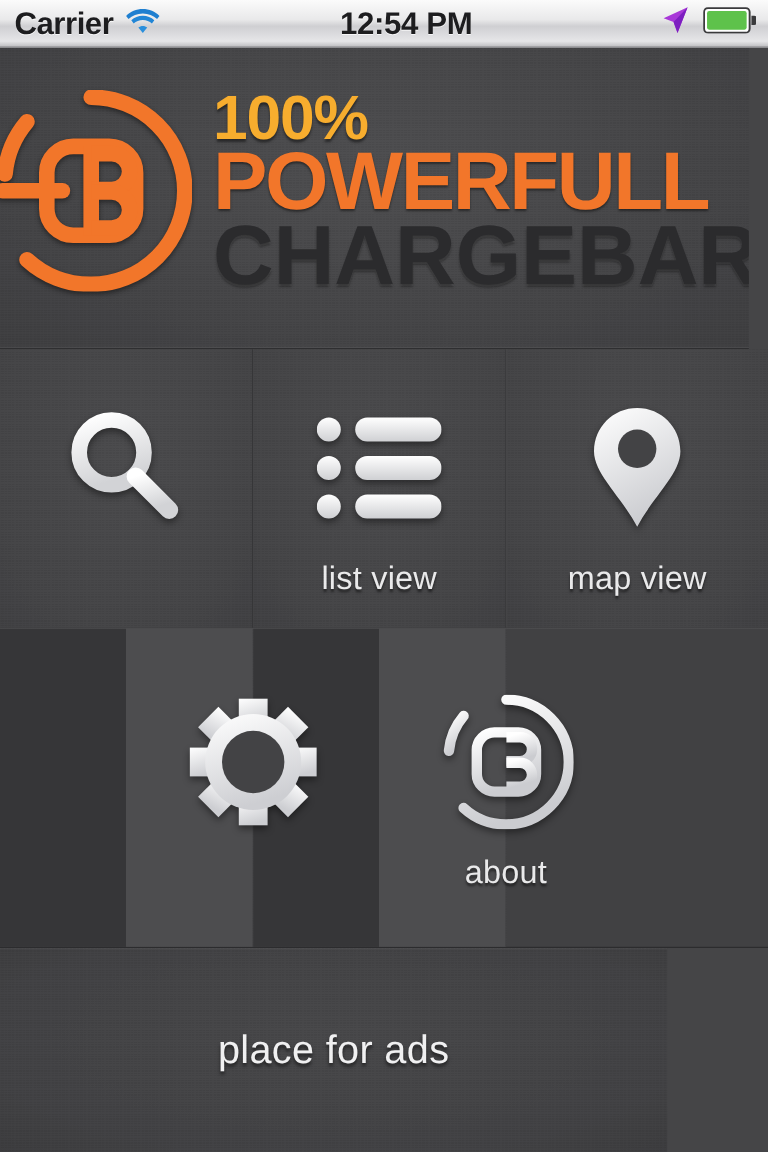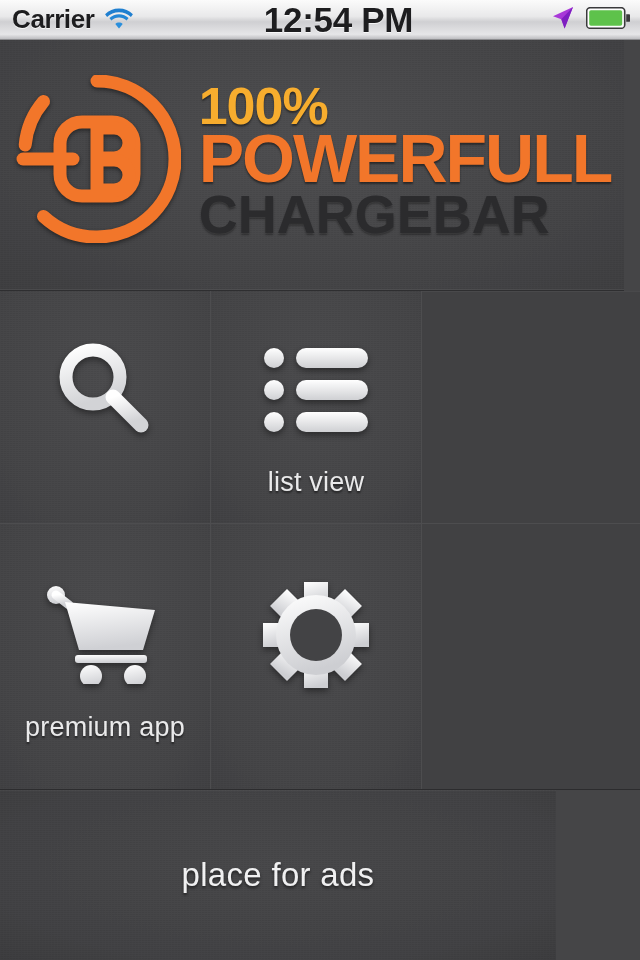--- a/index.html
+++ b/index.html
@@ -63,21 +63,21 @@
     letter-spacing: -0.4px;
     text-shadow: 0 1px 0 rgba(255,255,255,.75);
   }
   .sb-center {
     position: absolute;
     left: 0; right: 0;
     text-align: center;
     pointer-events: none;
   }
   .sb-time {
-    font-size: 35px;
+    font-size: 26px;
     font-weight: bold;
     color: #1d1d1f;
     letter-spacing: -0.3px;
     text-shadow: 0 1px 0 rgba(255,255,255,.75);
     margin-left: 37px;
   }
   .sb-right {
     margin-left: auto;
     display: flex;
     align-items: center;
@@ -122,21 +122,21 @@
   }
   .logo-line2 {
     font-size: 68px;
     font-weight: bold;
     color: #f2762a;
     text-shadow: 0 2px 2px rgba(0,0,0,.45);
     letter-spacing: -2px;
     margin-top: -4px;
   }
   .logo-line3 {
-    font-size: 54px;
+    font-size: 70px;
     font-weight: bold;
     color: #2b2b2d;
     text-shadow: 0 2px 2px rgba(0,0,0,.35), 0 1px 0 rgba(255,255,255,.07);
     letter-spacing: 0px;
     margin-top: -2px;
   }
 
   
   .grid {
     position: absolute;
@@ -307,43 +307,39 @@
           <rect x="32" y="4" width="72" height="20" rx="10" fill="url(#gList)"></rect>
           <rect x="32" y="36" width="72" height="20" rx="10" fill="url(#gList)"></rect>
           <rect x="32" y="68" width="72" height="20" rx="10" fill="url(#gList)"></rect>
         </svg>
       </div>
       <div class="cell-label">list view</div>
     </div>
 
     <div class="v-div"></div>
 
+    <div class="cell r1">
+      <div class="noise"></div>
+      <div class="cell-icon">
+        <svg width="80" height="104" viewBox="0 0 80 104">
+          <defs>
+            <linearGradient id="gPin" x1="0" y1="0" x2="0.4" y2="1">
+              <stop offset="0%" stop-color="#ffffff"></stop>
+              <stop offset="100%" stop-color="#cccdd1"></stop>
+            </linearGradient>
+          </defs>
+          <path d="M40 2 C20 2 4 18 4 38 C4 57 27 76 40 101 C53 76 76 57 76 38 C76 18 60 2 40 2 Z" fill="url(#gPin)"></path>
+          <circle cx="40" cy="36" r="16" fill="#434345"></circle>
+        </svg>
+      </div>
+      <div class="cell-label">map view</div>
+    </div>
 
     <div class="h-div"></div>
 
-    <div class="cell r2">
-      <div class="noise"></div>
-      <div class="cell-icon">
-        <svg width="116" height="98" viewBox="0 0 116 98">
-          <defs>
-            <linearGradient id="gCart" x1="0" y1="0" x2="0.2" y2="1">
-              <stop offset="0%" stop-color="#ffffff"></stop>
-              <stop offset="100%" stop-color="#cfd0d4"></stop>
-            </linearGradient>
-          </defs>
-          <circle cx="9" cy="9" r="9" fill="url(#gCart)"></circle>
-          <path d="M9 9 L22 19" stroke="url(#gCart)" stroke-width="9" stroke-linecap="round" fill="none"></path>
-          <path d="M18 16 L108 24 L96 64 L32 64 Z" fill="url(#gCart)"></path>
-          <rect x="28" y="69" width="72" height="8" rx="3" fill="url(#gCart)"></rect>
-          <circle cx="44" cy="90" r="11" fill="url(#gCart)"></circle>
-          <circle cx="88" cy="90" r="11" fill="url(#gCart)"></circle>
-        </svg>
-      </div>
-      <div class="cell-label">premium app</div>
-    </div>
 
     <div class="v-div"></div>
 
     <div class="cell r2">
       <div class="noise"></div>
       <div class="cell-icon">
         <svg width="106" height="106" viewBox="0 0 106 106">
           <defs>
             <linearGradient id="gGear" x1="0" y1="0" x2="0.3" y2="1">
               <stop offset="0%" stop-color="#ffffff"></stop>
@@ -361,20 +357,41 @@
             <rect x="82" y="41" width="24" height="24" transform="rotate(45 53 53)"></rect>
           </g>
           <circle cx="53" cy="53" r="40" fill="url(#gGear)"></circle>
           <circle cx="53" cy="53" r="26" fill="#434345"></circle>
         </svg>
       </div>
     </div>
 
     <div class="v-div"></div>
 
+    <div class="cell r2">
+      <div class="noise"></div>
+      <div class="cell-icon">
+        <svg width="112" height="112" viewBox="0 0 168 168">
+          <defs>
+            <linearGradient id="gAbout" x1="0" y1="0" x2="0.3" y2="1">
+              <stop offset="0%" stop-color="#ffffff"></stop>
+              <stop offset="100%" stop-color="#cbccd0"></stop>
+            </linearGradient>
+          </defs>
+          <path d="M84 6 A78 78 0 1 1 84 162 A78 78 0 0 1 30.5 141.5" fill="none" stroke="url(#gAbout)" stroke-width="13" stroke-linecap="round"></path>
+          <path d="M30.5 26.5 A78 78 0 0 0 12.2 70" fill="none" stroke="url(#gAbout)" stroke-width="13" stroke-linecap="round"></path>
+          <path d="M10 84 H60" fill="none" stroke="url(#gAbout)" stroke-width="13" stroke-linecap="round"></path>
+          <rect x="47" y="47" width="74" height="74" rx="22" ry="22" fill="none" stroke="url(#gAbout)" stroke-width="13"></rect>
+          <path d="M84 47 V121" fill="none" stroke="url(#gAbout)" stroke-width="13"></path>
+          <path d="M84 53 H101 a15 15 0 0 1 0 30 H84" fill="none" stroke="url(#gAbout)" stroke-width="13" stroke-linejoin="round"></path>
+          <path d="M84 85 H101 a15 15 0 0 1 0 30 H84" fill="none" stroke="url(#gAbout)" stroke-width="13" stroke-linejoin="round"></path>
+        </svg>
+      </div>
+      <div class="cell-label">about</div>
+    </div>
 
   </div>
 
   <div class="ads">
     <div class="noise"></div>
     <span class="ads-text">place for ads</span>
   </div>
 
 </div>
 

